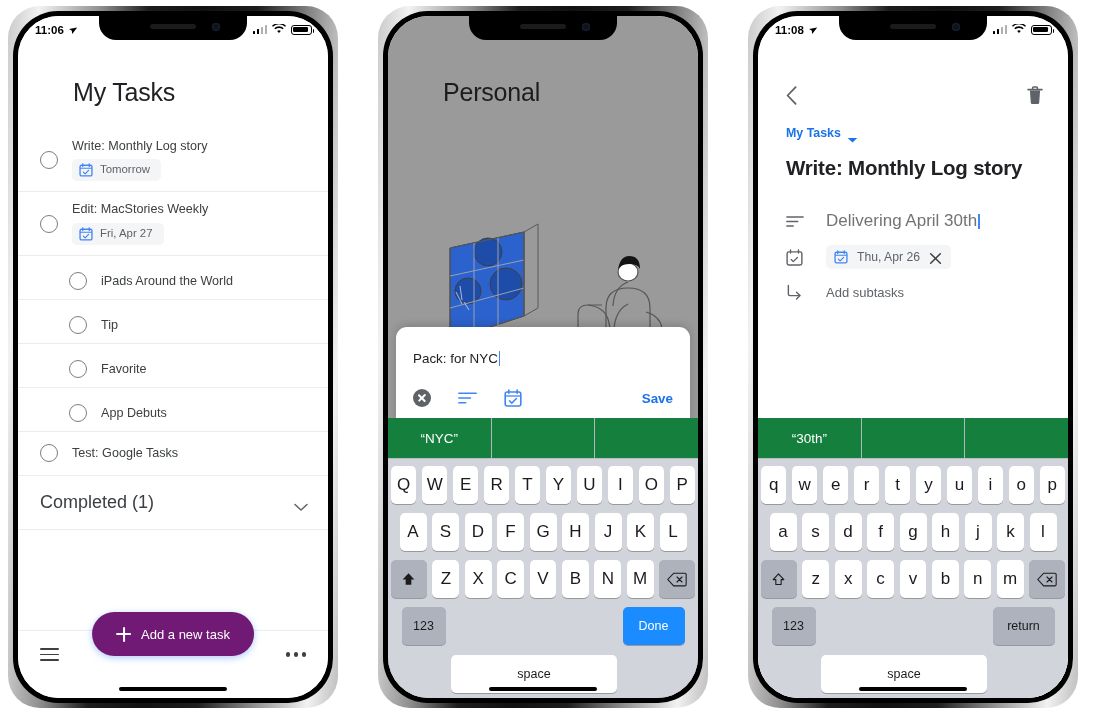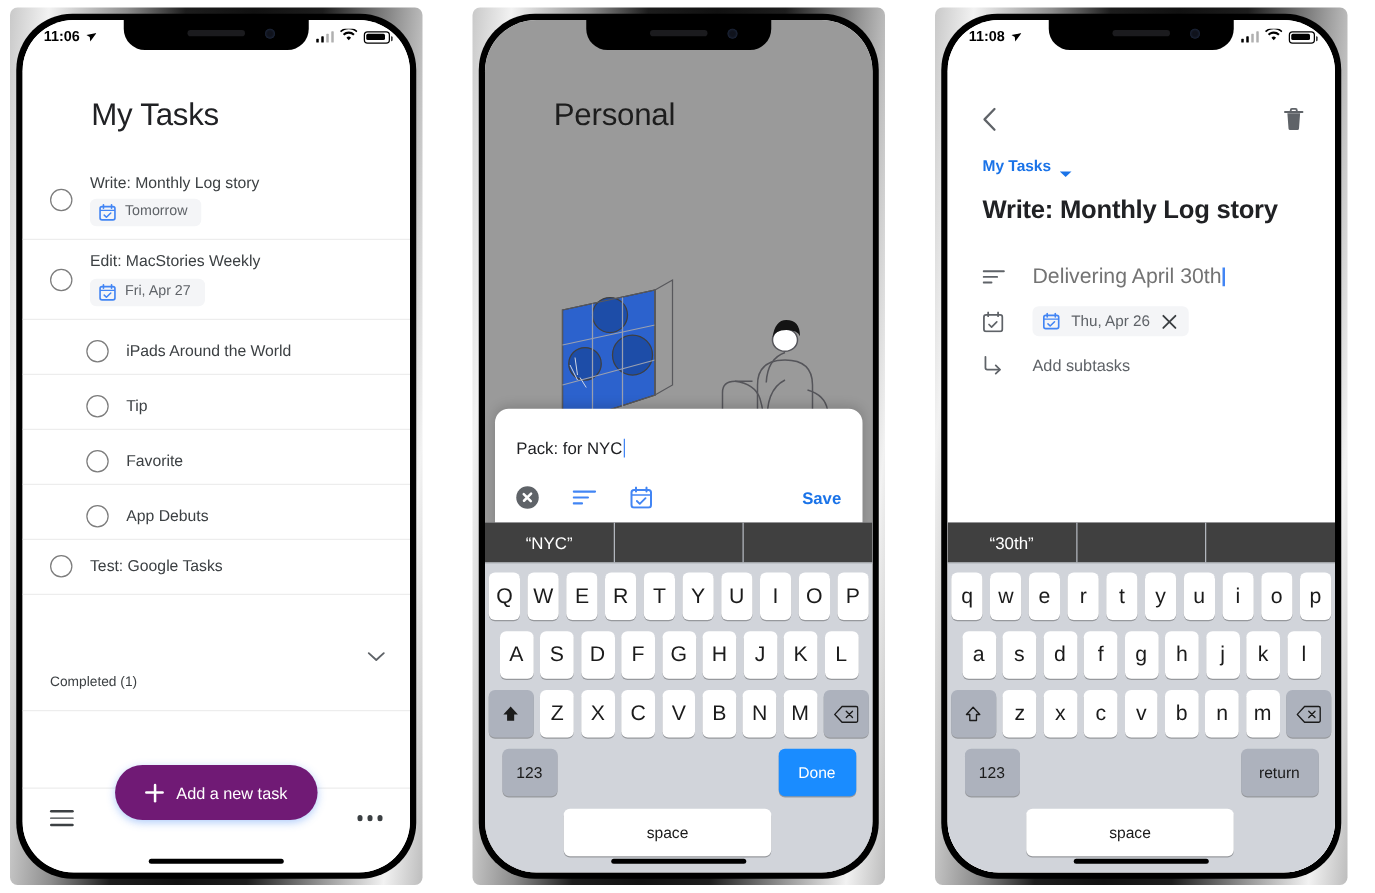--- a/index.html
+++ b/index.html
@@ -1,20 +1,20 @@
 <!DOCTYPE html>
 <html><head>
 <meta charset="utf-8">
 <style>
   html,body{margin:0;padding:0;background:#ffffff;}
   body{width:1100px;height:714px;font-family:"Liberation Sans",sans-serif;overflow:hidden;}
   .stage{position:relative;width:1100px;height:714px;background:#fff;}
 
   
-  .phone{position:absolute;top:6px;width:330px;height:702px;border-radius:6px;
+  .phone{position:absolute;top:6px;width:330px;height:702px;border-radius:32px;
          background:linear-gradient(95deg,#c9c9c9 0%,#f2f2f2 8%,#8d8d8d 24%,#1d1d1d 36%,#111 50%,#1d1d1d 64%,#9a9a9a 80%,#f2f2f2 92%,#bdbdbd 100%);
          padding:0;box-sizing:border-box;}
   .phone.p1{left:8px;}
   .phone.p2{left:378px;}
   .phone.p3{left:748px;}
   .bezel{position:absolute;left:5px;top:5px;right:5px;bottom:5px;border-radius:45px;background:#000;}
   .screen{position:absolute;left:5px;top:5px;right:5px;bottom:5px;border-radius:41px;overflow:hidden;background:#fff;}
 
   
   .notch{position:absolute;left:50%;transform:translateX(-50%);top:0;width:148px;height:24px;
@@ -53,21 +53,21 @@
   .trow.lvl2{padding:10px 14px 2px 51px;min-height:44px;}
   .circ{flex:0 0 auto;width:16px;height:16px;border:1.4px solid #7d7d7d;border-radius:50%;}
   .tcontent{margin-left:14px;display:flex;flex-direction:column;gap:6px;}
   .ttext{font-size:12.6px;color:#3c4043;line-height:1.15;}
   .chip{display:inline-flex;align-items:flex-start;gap:7px;background:#f4f5f7;border-radius:5px;
         padding:4px 11px 4px 7px;align-self:flex-start;}
   .chip .cal{width:14px;height:14px;flex:0 0 auto;}
   .chip span{font-size:11.4px;color:#5f6368;}
   .completed-row{position:relative;display:flex;align-items:center;justify-content:space-between;
                  padding:16px 20px 16px 22px;border-bottom:1px solid #ededed;}
-  .completed-row .lbl{font-size:11px;color:#3c4043;margin-top:48px;}
+  .completed-row .lbl{font-size:18px;color:#3c4043;}
   .chev-d{width:14px;height:9px;}
   .p1-bottombar{position:absolute;left:0;right:0;bottom:20px;height:48px;border-top:1px solid #ededed;
                 display:flex;align-items:center;justify-content:space-between;padding:0 22px;box-sizing:border-box;}
   .ham{display:flex;flex-direction:column;gap:3.4px;}
   .ham i{display:block;width:19px;height:1.9px;background:#3c4043;border-radius:1px;}
   .dots{display:flex;gap:3.6px;}
   .dots i{width:4.2px;height:4.2px;border-radius:50%;background:#3c4043;display:block;}
   .fab{position:absolute;left:50%;transform:translateX(-50%);bottom:42px;
        background:#701a75;color:#fff;border-radius:23px;height:44px;display:flex;align-items:center;
        gap:10px;padding:0 24px;font-size:13px;box-shadow:0 2px 7px rgba(66,133,244,.42);white-space:nowrap;}
@@ -109,21 +109,21 @@
   .p3-row .rtext{margin-left:20px;font-size:17px;color:#737373;display:flex;align-items:center;}
   .date-chip{margin-left:20px;display:inline-flex;align-items:center;gap:9px;background:#f4f5f7;
              border-radius:5px;padding:5px 9px 5px 8px;}
   .date-chip .cal{width:14px;height:14px;flex:0 0 auto;}
   .date-chip .dtxt{font-size:12.2px;color:#5f6368;}
   .date-chip .xc{width:13px;height:13px;flex:0 0 auto;}
   .sub-placeholder{margin-left:20px;font-size:13px;color:#5f6368;}
 
   
   .kb{position:absolute;left:0;right:0;bottom:0;height:280px;background:#d1d4da;z-index:20;}
-  .kb-sugg{height:32px;display:flex;align-items:stretch;background:#404040;}
+  .kb-sugg{height:40px;display:flex;align-items:stretch;background:#15803d;}
   .kb-sugg .s{flex:1;display:flex;align-items:center;justify-content:center;font-size:13.5px;color:#fff;}
   .kb-sugg .s + .s{border-left:1px solid #b2b6bd;}
   .kb-rows{padding:7px 3px 0;}
   .kb-row{display:flex;justify-content:center;gap:5.5px;margin-bottom:9px;}
   .key{background:#fff;border-radius:5px;height:38px;width:27px;display:flex;align-items:center;
        justify-content:center;font-size:17px;color:#1b1b1b;box-shadow:0 1px 0 rgba(0,0,0,.28);}
   .key.wide{width:36px;background:#adb2bd;}
   .key.num{width:44px;background:#adb2bd;font-size:12.5px;}
   .key.space{flex:1;max-width:166px;font-size:12.5px;margin-top:48px;}
   .key.act{width:62px;background:#1a8cff;color:#fff;font-size:12.5px;}

